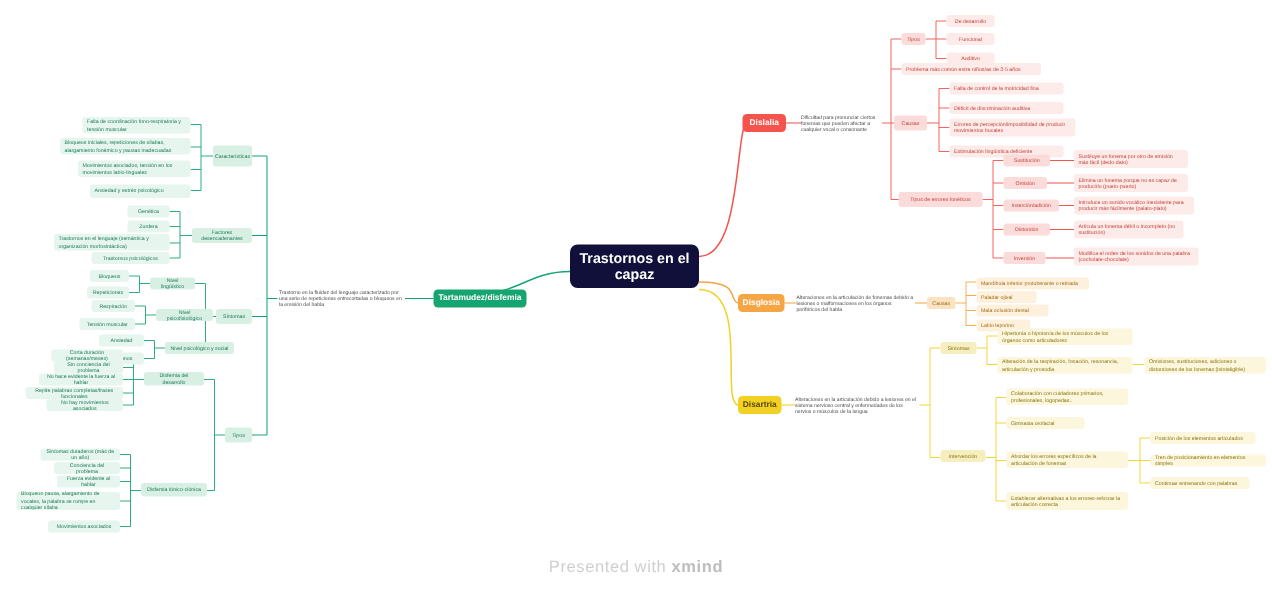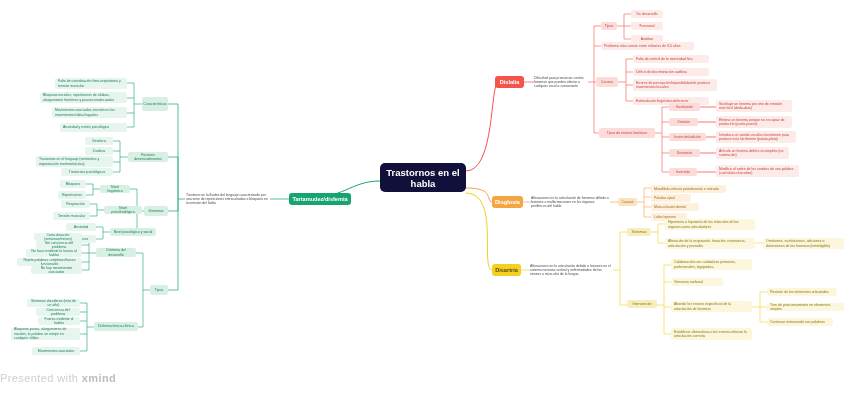--- a/index.html
+++ b/index.html
@@ -47,21 +47,21 @@
   .o1{background:#fbe3c2;color:#a36a16;}
   .o2{background:#fdf1de;color:#a36a16;}
   .y1{background:#f7eec0;color:#8a7512;}
   .y2{background:#fbf6dc;color:#8a7512;}
 
   .desc{
     font-size:3.4px;line-height:4.3px;color:#4a4a4a;background:transparent;
     display:flex;align-items:center;
   }
   .footer{
-    position:absolute;left:0;bottom:10px;width:848px;
+    position:absolute;left:0;bottom:10px;width:848px;text-align:center;
     font-size:11px;color:#cfcfcf;letter-spacing:.4px;
   }
   .footer b{color:#bdbdbd;font-weight:bold;}
 </style>
 </head>
 <body>
 
 <div id="canvas">
 
   <svg class="links" viewBox="0 0 848 394">
@@ -119,21 +119,21 @@
     <path d="M620,232 L627,232 M620,305 L627,305" stroke="#f2d024" stroke-width=".6" fill="none"></path>
     <path d="M651,232 L658,232 M658,224 L658,243" stroke="#f2d024" stroke-width=".6" fill="none"></path>
     <path d="M658,224 L665,224 M658,243 L665,243" stroke="#f2d024" stroke-width=".6" fill="none"></path>
     <path d="M755,243 L763,243" stroke="#f2d024" stroke-width=".6" fill="none"></path>
     <path d="M657,305 L664,305 M664,265 L664,334" stroke="#f2d024" stroke-width=".6" fill="none"></path>
     <path d="M664,265 L671,265 M664,282 L671,282 M664,307 L671,307 M664,334 L671,334" stroke="#f2d024" stroke-width=".6" fill="none"></path>
     <path d="M752,307 L760,307 M760,292 L760,322" stroke="#f2d024" stroke-width=".6" fill="none"></path>
     <path d="M760,292 L767,292 M760,307 L767,307 M760,322 L767,322" stroke="#f2d024" stroke-width=".6" fill="none"></path>
   </svg>
 
-  <div class="node central" style="left:380px;top:163px;width:86px;height:29px;">Trastornos en el habla</div>
+  <div class="node central" style="left:380px;top:163px;width:86px;height:29px;">Trastornos en el capaz</div>
 
   <div class="node pill green" style="left:289px;top:193px;width:62px;height:12px;">Tartamudez/disfemia</div>
   <div class="node desc" style="left:186px;top:188px;width:84px;height:22px;">Trastorno en la fluidez del lenguaje caracterizado por una serie de repeticiones entrecortadas o bloqueos en la emisión del habla</div>
 
   <div class="node leaf g1 center" style="left:142px;top:97px;width:26px;height:14px;">Características</div>
   <div class="node leaf g2" style="left:55px;top:78px;width:72px;height:11px;">Falta de coordinación fono-respiratoria y tensión muscular</div>
   <div class="node leaf g2" style="left:40px;top:92px;width:87px;height:11px;">Bloqueos iniciales, repeticiones de sílabas, alargamiento fonémico y pausas inadecuadas</div>
   <div class="node leaf g2" style="left:52px;top:107px;width:75px;height:11px;">Movimientos asociados, tensión en los movimientos labio-linguales</div>
   <div class="node leaf g2" style="left:60px;top:123px;width:67px;height:9px;">Ansiedad y estrés psicológico</div>
 

